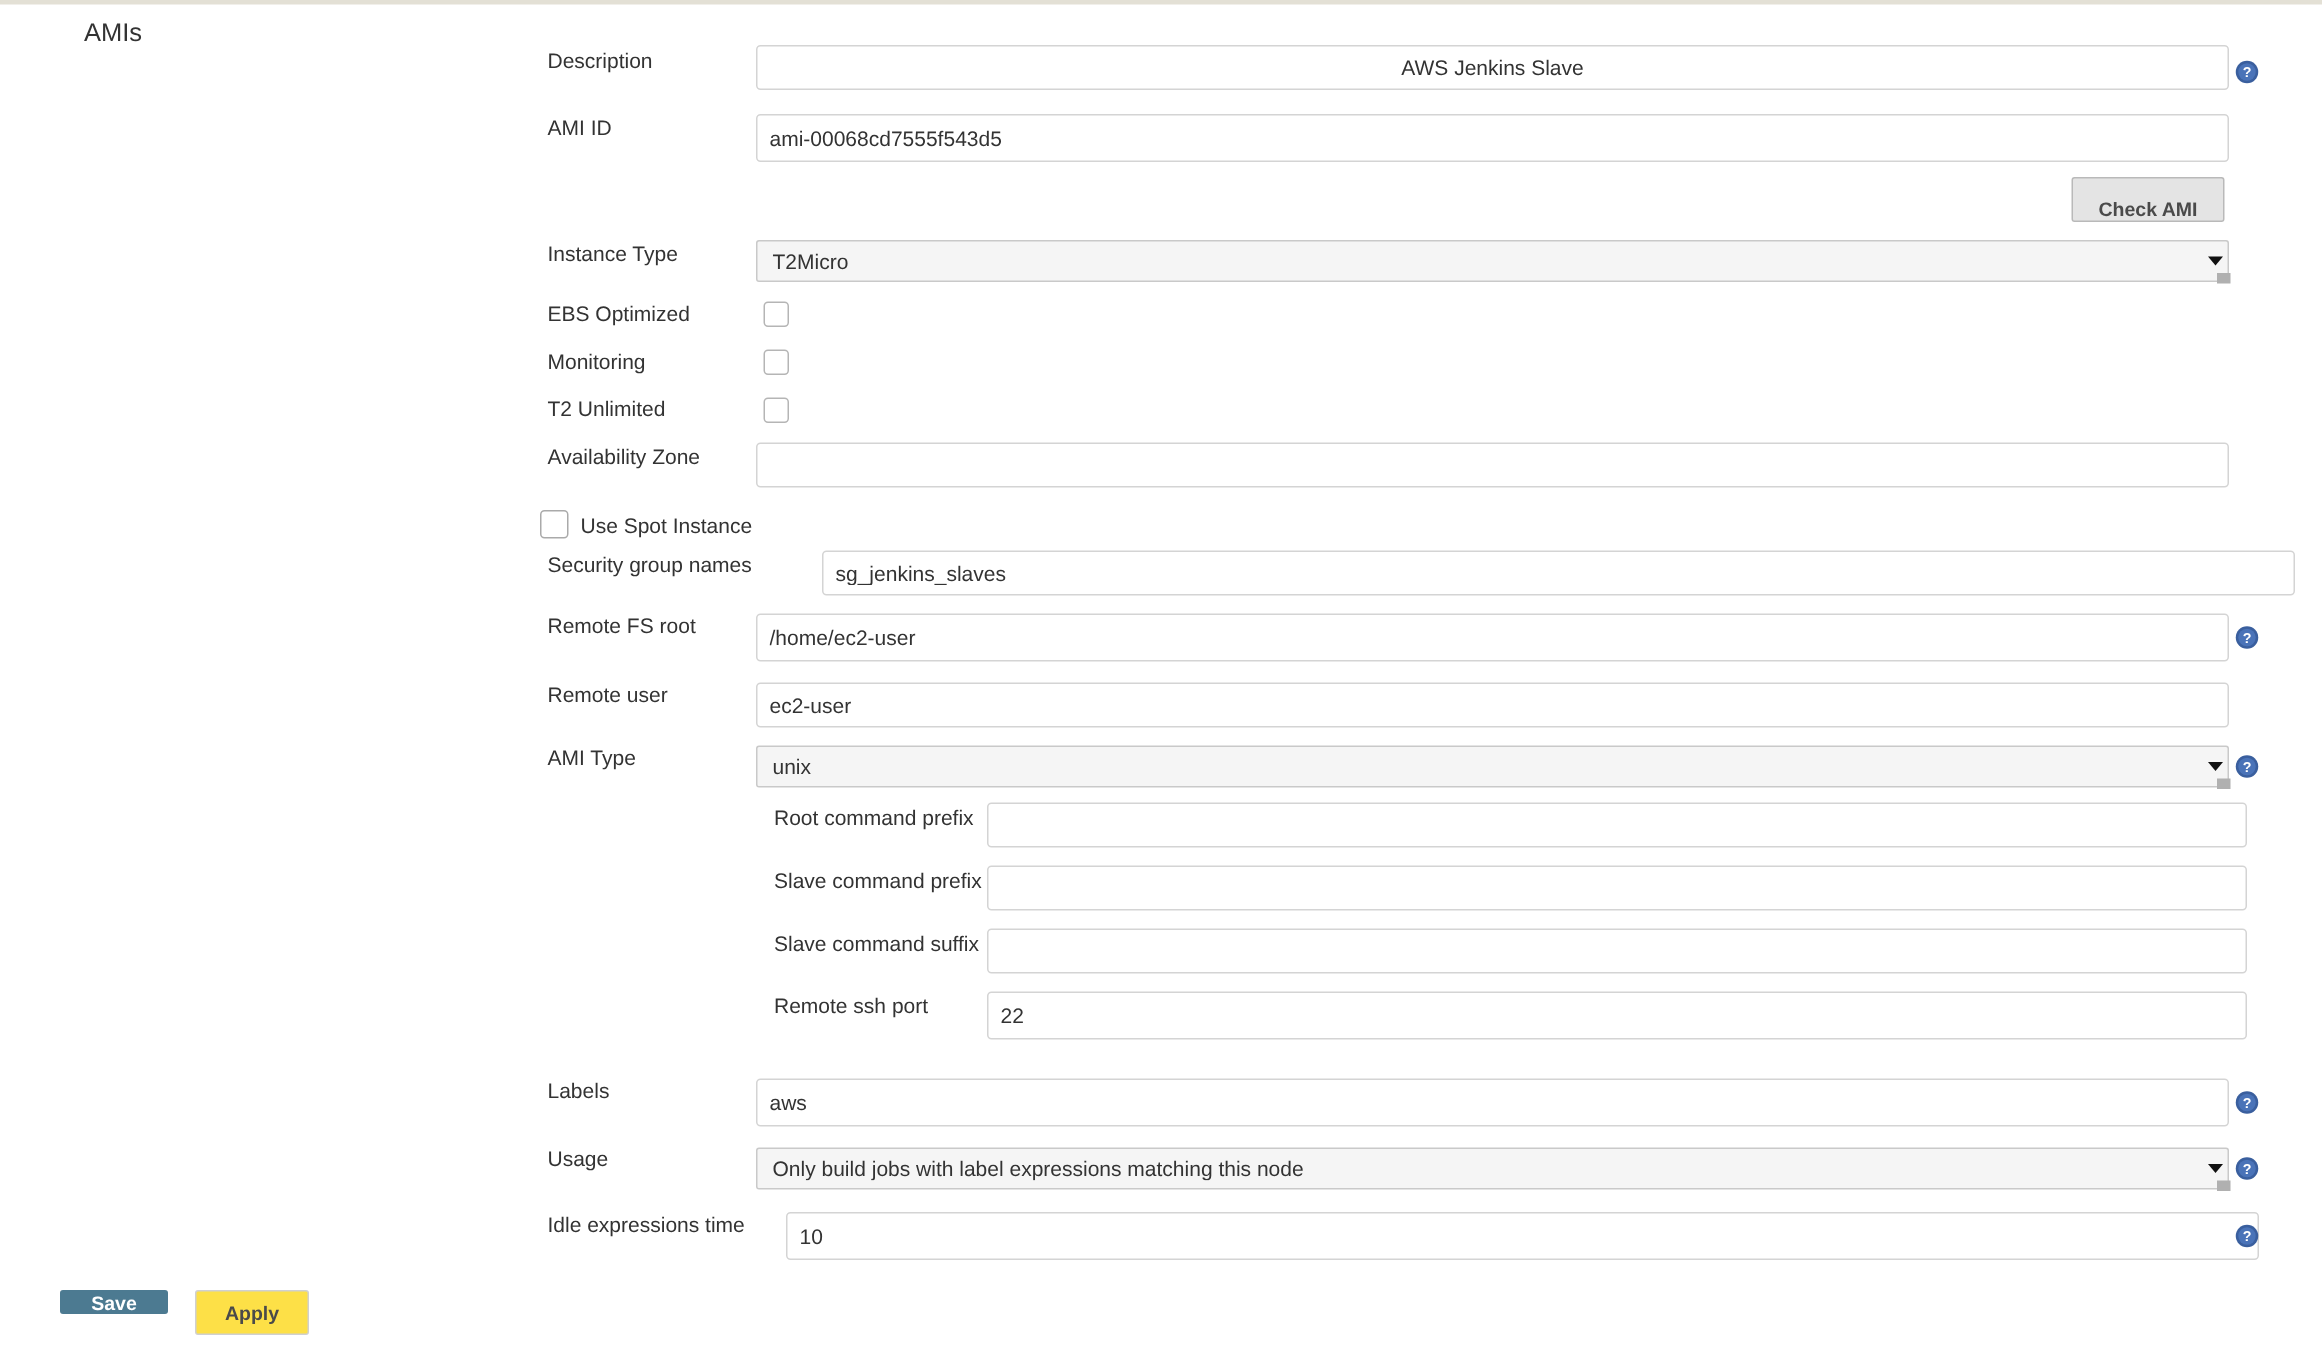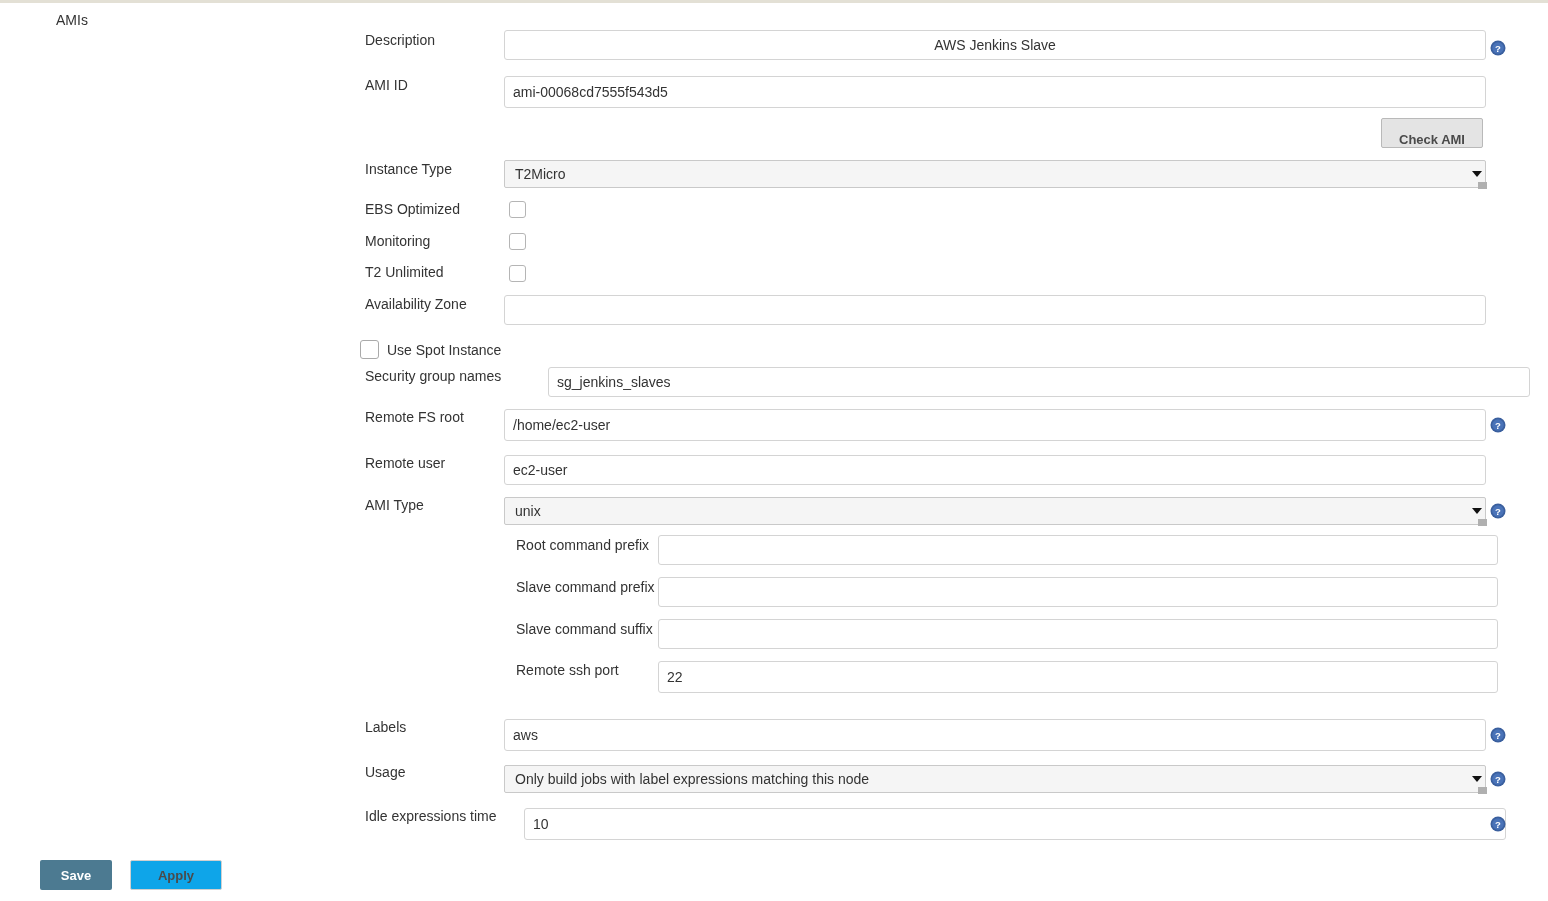--- a/index.html
+++ b/index.html
@@ -18,21 +18,21 @@
     position: absolute;
     top: 0; left: 0;
     width: 1548px; height: 3px;
     background: #e3e0d5;
   }
 
   
   .section-title {
     position: absolute;
     left: 56px; top: 12px;
-    font-size: 14px;
+    font-size: 17px;
     color: #333;
     white-space: nowrap;
   }
 
   
   .form {
     position: absolute;
     left: 0; top: 0;
     width: 1548px;
   }
@@ -146,35 +146,35 @@
     font-family: "Liberation Sans", sans-serif;
     font-size: 13px;
     font-weight: bold;
     color: #4a4a4a;
     cursor: pointer;
     padding: 13px;
   }
   .btn-save {
     position: absolute;
     left: 40px; top: 860px;
-    width: 72px; height: 30px;
+    width: 72px; height: 16px;
     background: #4c7a91;
     border: none;
     border-radius: 2px;
     font-family: "Liberation Sans", sans-serif;
     font-size: 13px;
     font-weight: bold;
     color: #ffffff;
     cursor: pointer;
   }
   .btn-apply {
     position: absolute;
     left: 130px; top: 860px;
-    width: 92px; height: 30px;
-    background: #0ea5e9;
+    width: 76px; height: 30px;
+    background: #fde047;
     border: 1px solid #d0d0d0;
     border-radius: 2px;
     font-family: "Liberation Sans", sans-serif;
     font-size: 13px;
     font-weight: bold;
     color: #4a4a4a;
     cursor: pointer;
   }
 
   

